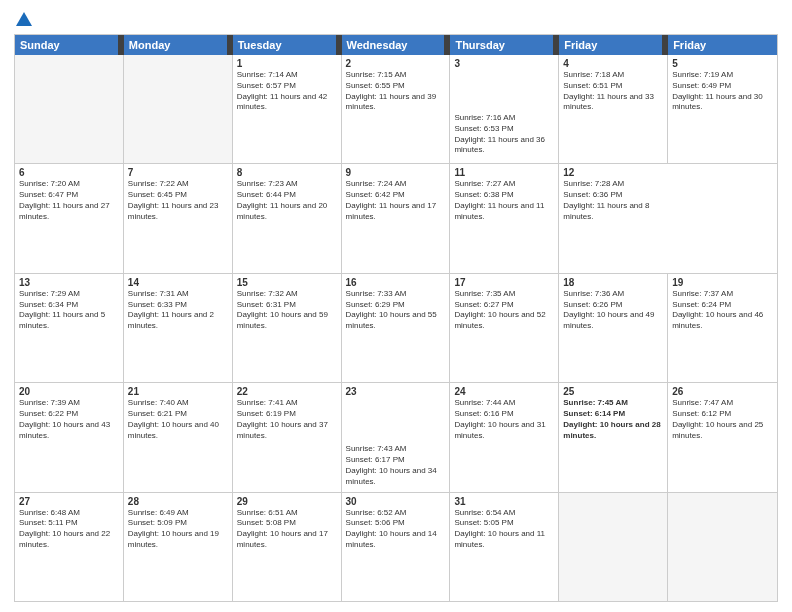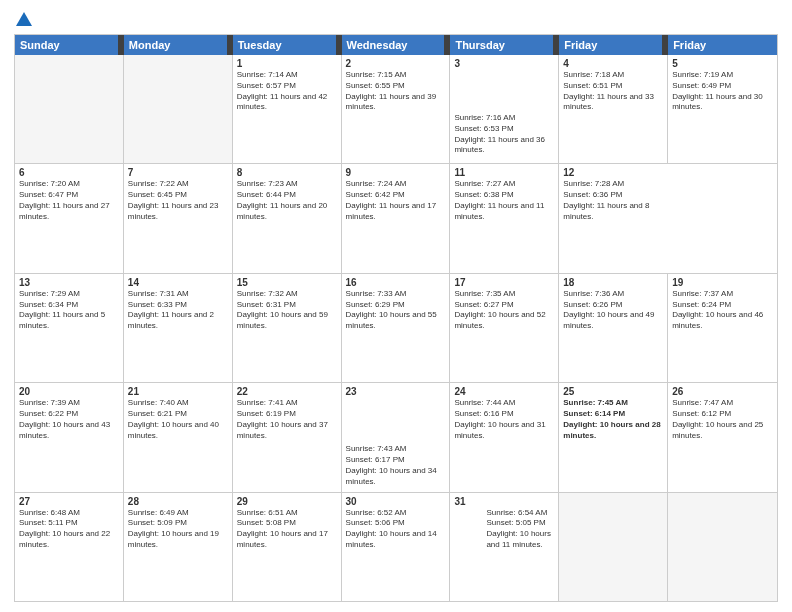--- a/index.html
+++ b/index.html
@@ -326,21 +326,21 @@
 Daylight: 10 hours and 17 minutes.</div>
           </div>
           <div class="cal-cell">
             <div class="day-number">30</div>
             <div class="cell-text" style="white-space: pre-line;">Sunrise: 6:52 AM
 Sunset: 5:06 PM
 Daylight: 10 hours and 14 minutes.</div>
           </div>
           <div class="cal-cell">
             <div class="day-number">31</div>
-            <div class="cell-text" style="white-space: pre-line; margin-left: 32px;">Sunrise: 6:54 AM
+            <div class="cell-text" style="white-space: pre-line;">Sunrise: 6:54 AM
 Sunset: 5:05 PM
 Daylight: 10 hours and 11 minutes.</div>
           </div>
           <div class="cal-cell empty"></div>
           <div class="cal-cell empty"></div>
         </div>
       </div>
   </div>
 </div>
 

